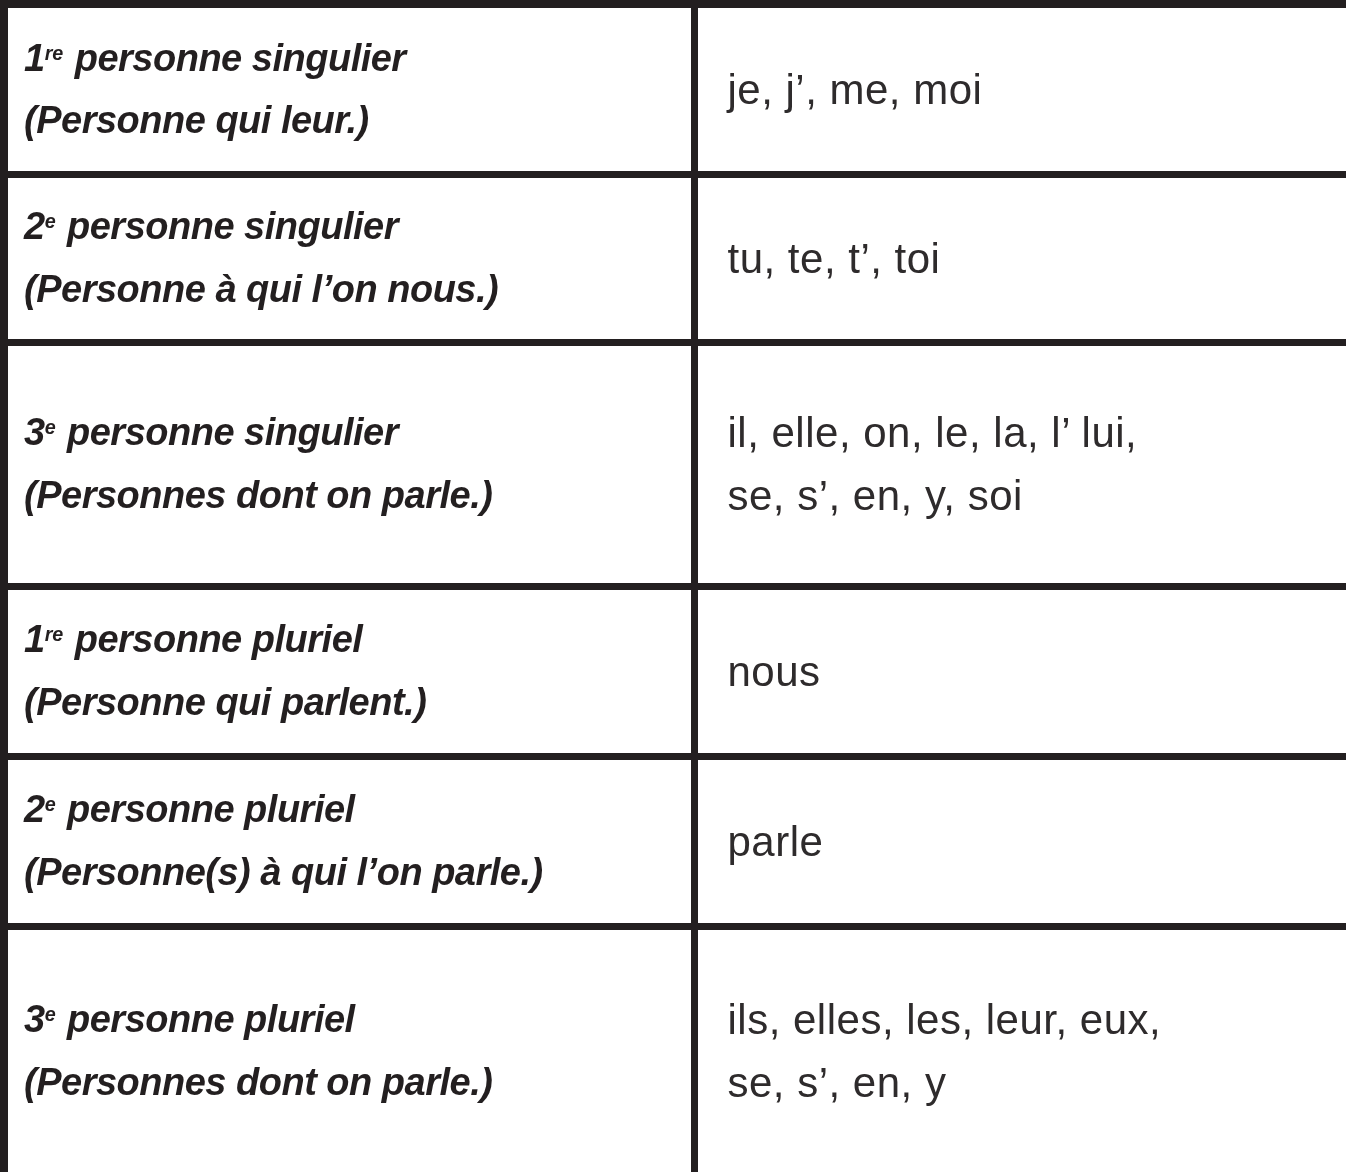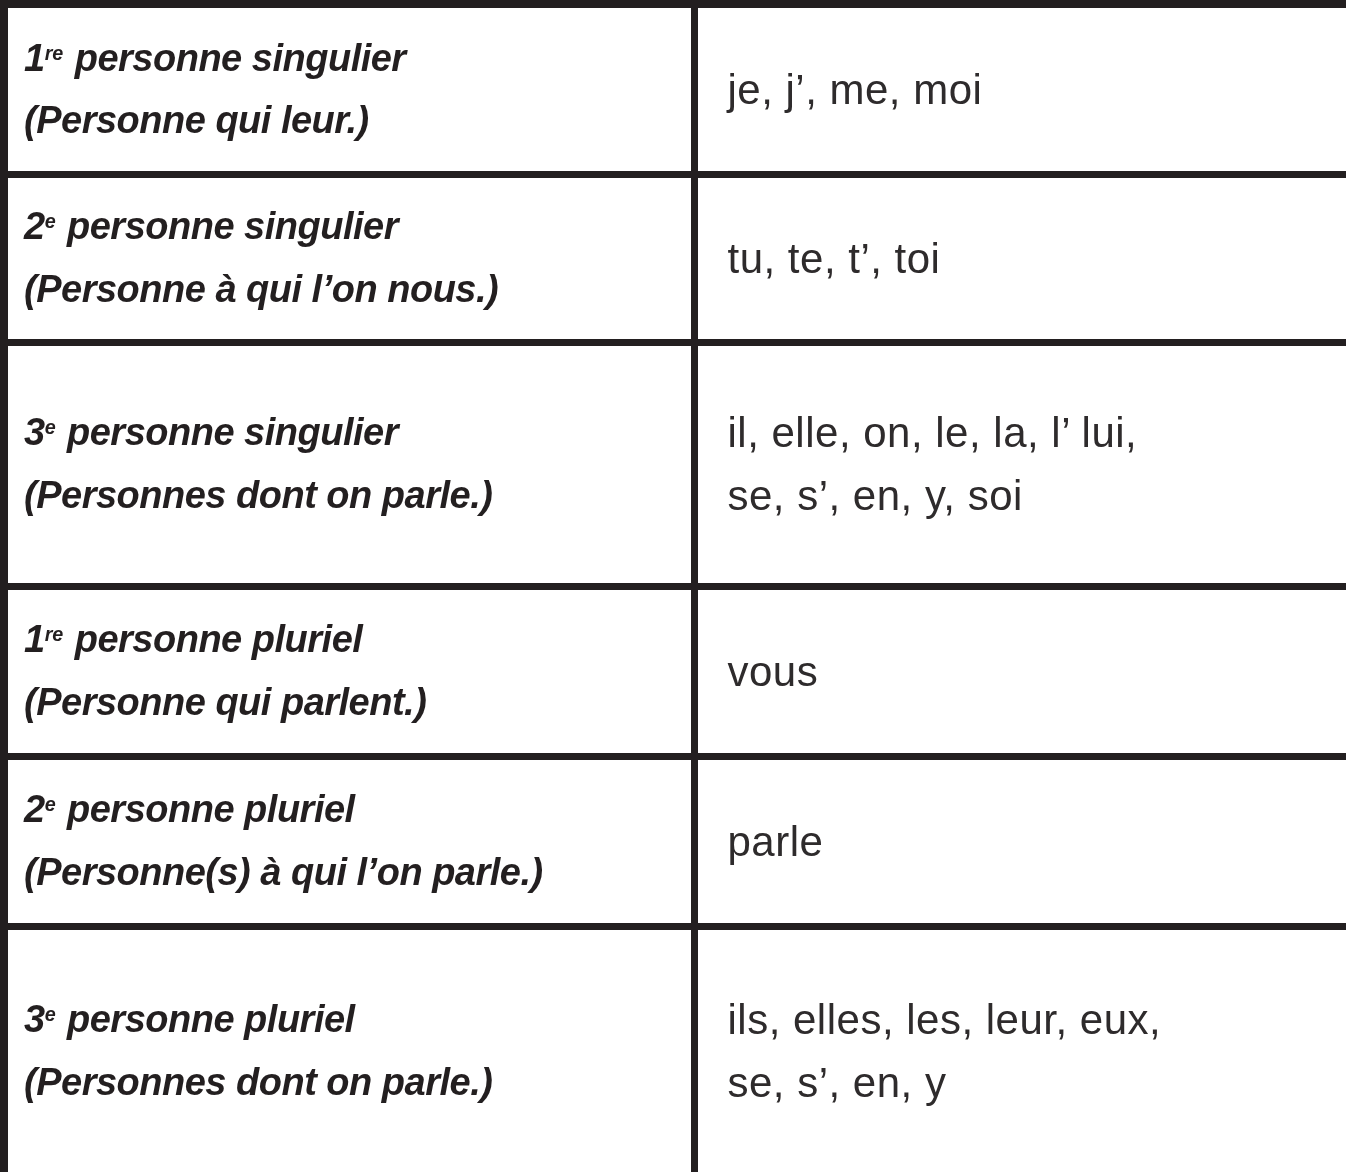--- a/index.html
+++ b/index.html
@@ -100,21 +100,21 @@
       <div class="pronoun-line">se, s’, en, y, soi</div>
     </td>
   </tr>
 
   <tr class="r4">
     <td class="cell-left">
       <div class="person-line"><span>1</span><span class="sup">re</span><span class="label-rest">personne pluriel</span></div>
       <div class="person-line">(Personne qui parlent.)</div>
     </td>
     <td class="cell-right">
-      <div class="pronoun-line">vous</div>
+      <div class="pronoun-line">nous</div>
     </td>
   </tr>
 
   <tr class="r5">
     <td class="cell-left">
       <div class="person-line"><span>2</span><span class="sup">e</span><span class="label-rest">personne pluriel</span></div>
       <div class="person-line">(Personne(s) à qui l’on parle.)</div>
     </td>
     <td class="cell-right">
       <div class="pronoun-line">parle</div>

